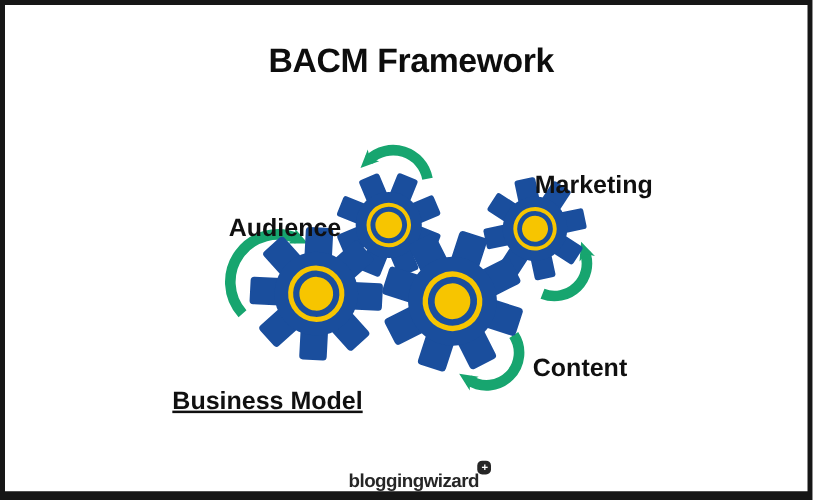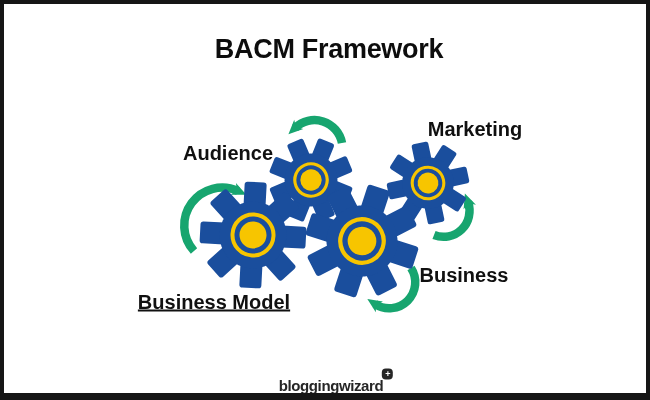--- a/index.html
+++ b/index.html
@@ -13,23 +13,23 @@
     overflow:hidden;
     font-family:"Liberation Sans", sans-serif;
   }
   .abs { position:absolute; transform:translate(-50%,-50%); white-space:nowrap; }
   .title {
     left:325px; top:45px;
     font-size:27px; font-weight:bold; letter-spacing:-0.3px;
     color:#0d0d0d;
   }
   .gear-label {
-    font-size:20px; font-weight:bold; color:#101010;
+    font-size:20px; font-weight:bold; color:#101010;margin-top:20px;
   }
-  .lbl-audience { left:224px; top:149px; }
+  .lbl-audience { left:224px; top:159px; }
   .lbl-marketing { left:471px; top:125px; }
   .lbl-business  { left:210px; top:298px;text-decoration:underline; }
   .lbl-content   { left:460px; top:271px; }
   .diagram-svg { position:absolute; left:0; top:0; }
   .logo {
     position:absolute; left:327px; top:381px; transform:translate(-50%,-50%);
     font-size:15px; font-weight:bold; letter-spacing:-0.4px; color:#262626;
     white-space:nowrap;
   }
   .logo-badge {
@@ -106,20 +106,20 @@
           </g>
         <circle r="20.5" fill="none" stroke-width="4" stroke="#f7c500"></circle>
         <circle r="13.5" fill="#f7c500"></circle>
       </g>
     </g>
   </svg>
 
   <div class="abs gear-label lbl-audience">Audience</div>
   <div class="abs gear-label lbl-marketing">Marketing</div>
   <div class="abs gear-label lbl-business">Business Model</div>
-  <div class="abs gear-label lbl-content">Business</div>
+  <div class="abs gear-label lbl-content">Content</div>
 
   <div class="logo">
     <span>bloggingwizard</span>
     <span class="logo-badge">+</span>
   </div>
 
 </div>
 
 </body></html>

